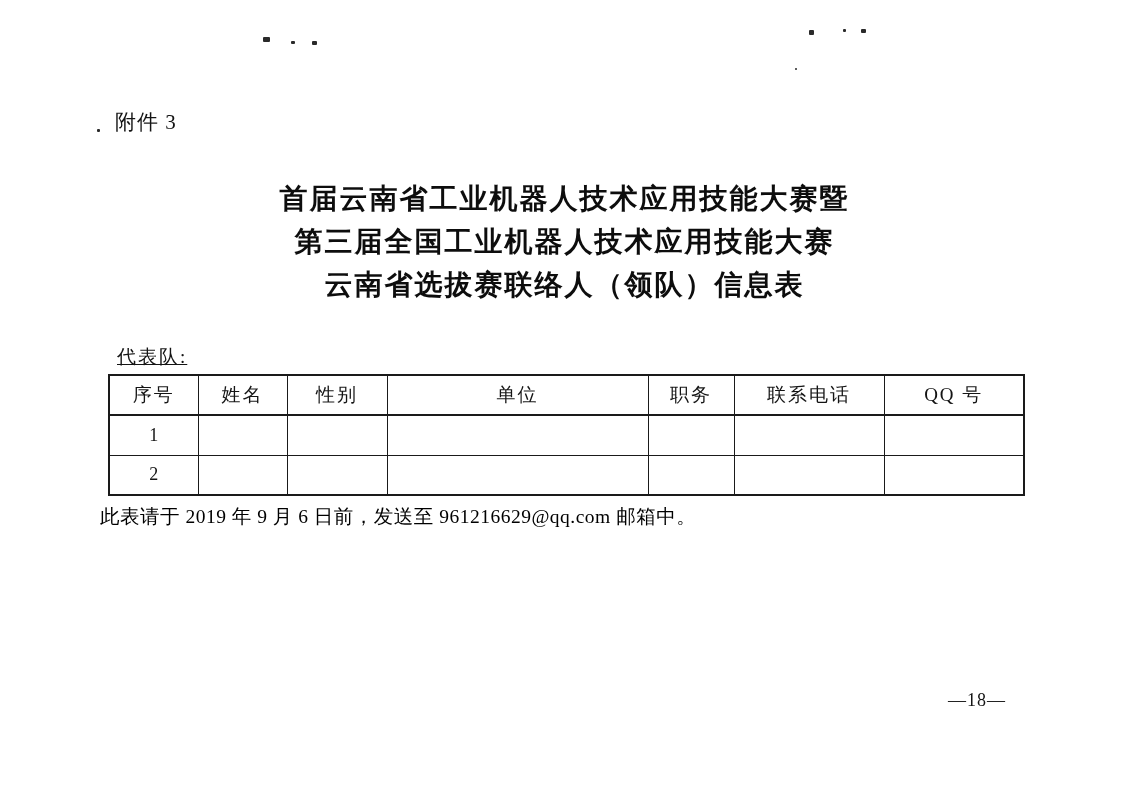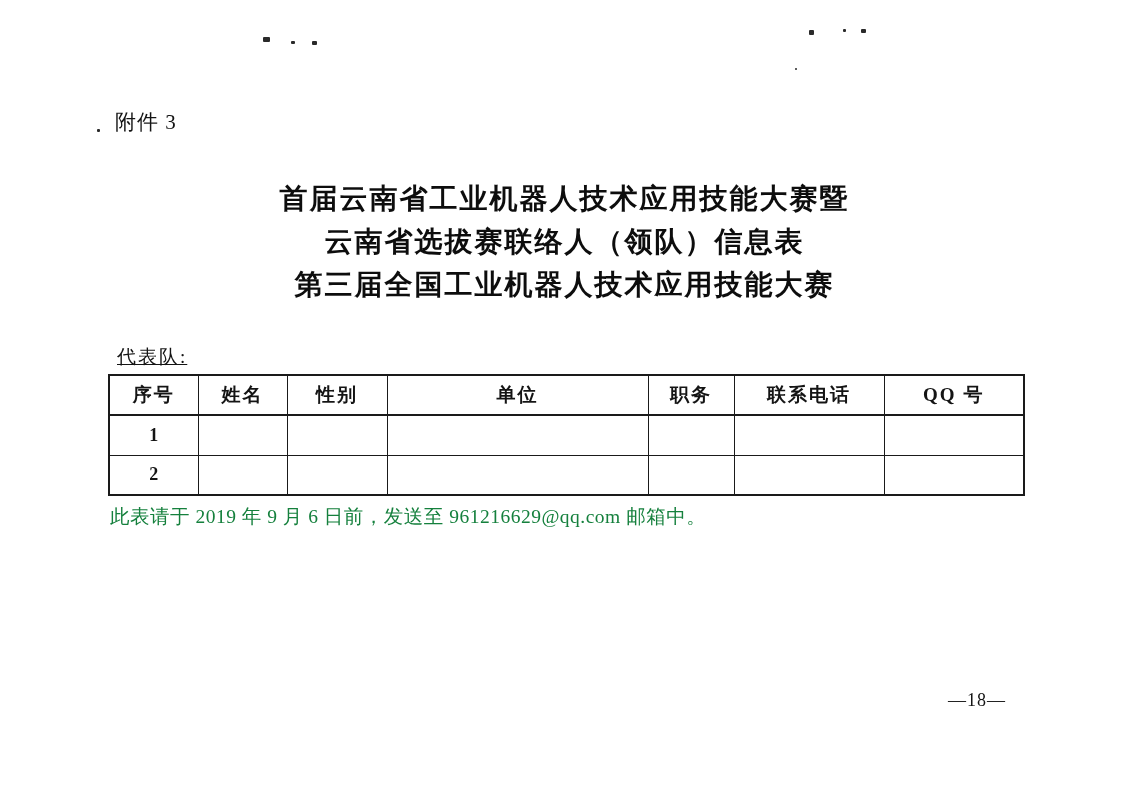--- a/index.html
+++ b/index.html
@@ -60,39 +60,39 @@
     table-layout: fixed;
     border: 2px solid #1a1a1a;
   }
   table.info-table th,
   table.info-table td {
     border: 1px solid #1a1a1a;
     padding: 0;
     text-align: center;
     vertical-align: middle;
     height: 40px;
-    font-weight: bold;
+    font-weight: normal;
     font-size: 19px;
     letter-spacing: 2px;
     color: #141414;
   }
   table.info-table thead th {
     border-bottom: 2px solid #1a1a1a;
   }
   table.info-table td.serial-cell {
     font-size: 18px;
     letter-spacing: 0;
   }
   .submission-note {
     position: absolute;
-    left: 110px;
+    left: 100px;
     top: 503px;
     font-size: 19.5px;
     letter-spacing: 0.5px;
-    color: #15803d;
+    color: #000000;
   }
   .page-number {
     position: absolute;
     left: 948px;
     top: 690px;
     font-size: 18px;
     letter-spacing: 1px;
   }
 </style>
 </head>
@@ -106,22 +106,22 @@
   <div class="speck" style="left:809px;top:30px;width:5px;height:5px;"></div>
   <div class="speck" style="left:843px;top:29px;width:3px;height:3px;"></div>
   <div class="speck" style="left:861px;top:29px;width:5px;height:4px;"></div>
   <div class="speck" style="left:795px;top:68px;width:2px;height:2px;"></div>
   <div class="speck" style="left:97px;top:129px;width:3px;height:3px;"></div>
 
   <div class="attachment-label">附件 3</div>
 
   <div class="doc-title">
     <div>首届云南省工业机器人技术应用技能大赛暨</div>
+    <div>第三届全国工业机器人技术应用技能大赛</div>
     <div>云南省选拔赛联络人（领队）信息表</div>
-    <div>第三届全国工业机器人技术应用技能大赛</div>
   </div>
 
   <div class="team-label">代表队:</div>
 
   <table class="info-table">
     <colgroup>
       <col style="width:89px">
       <col style="width:89px">
       <col style="width:100px">
       <col style="width:261px">

